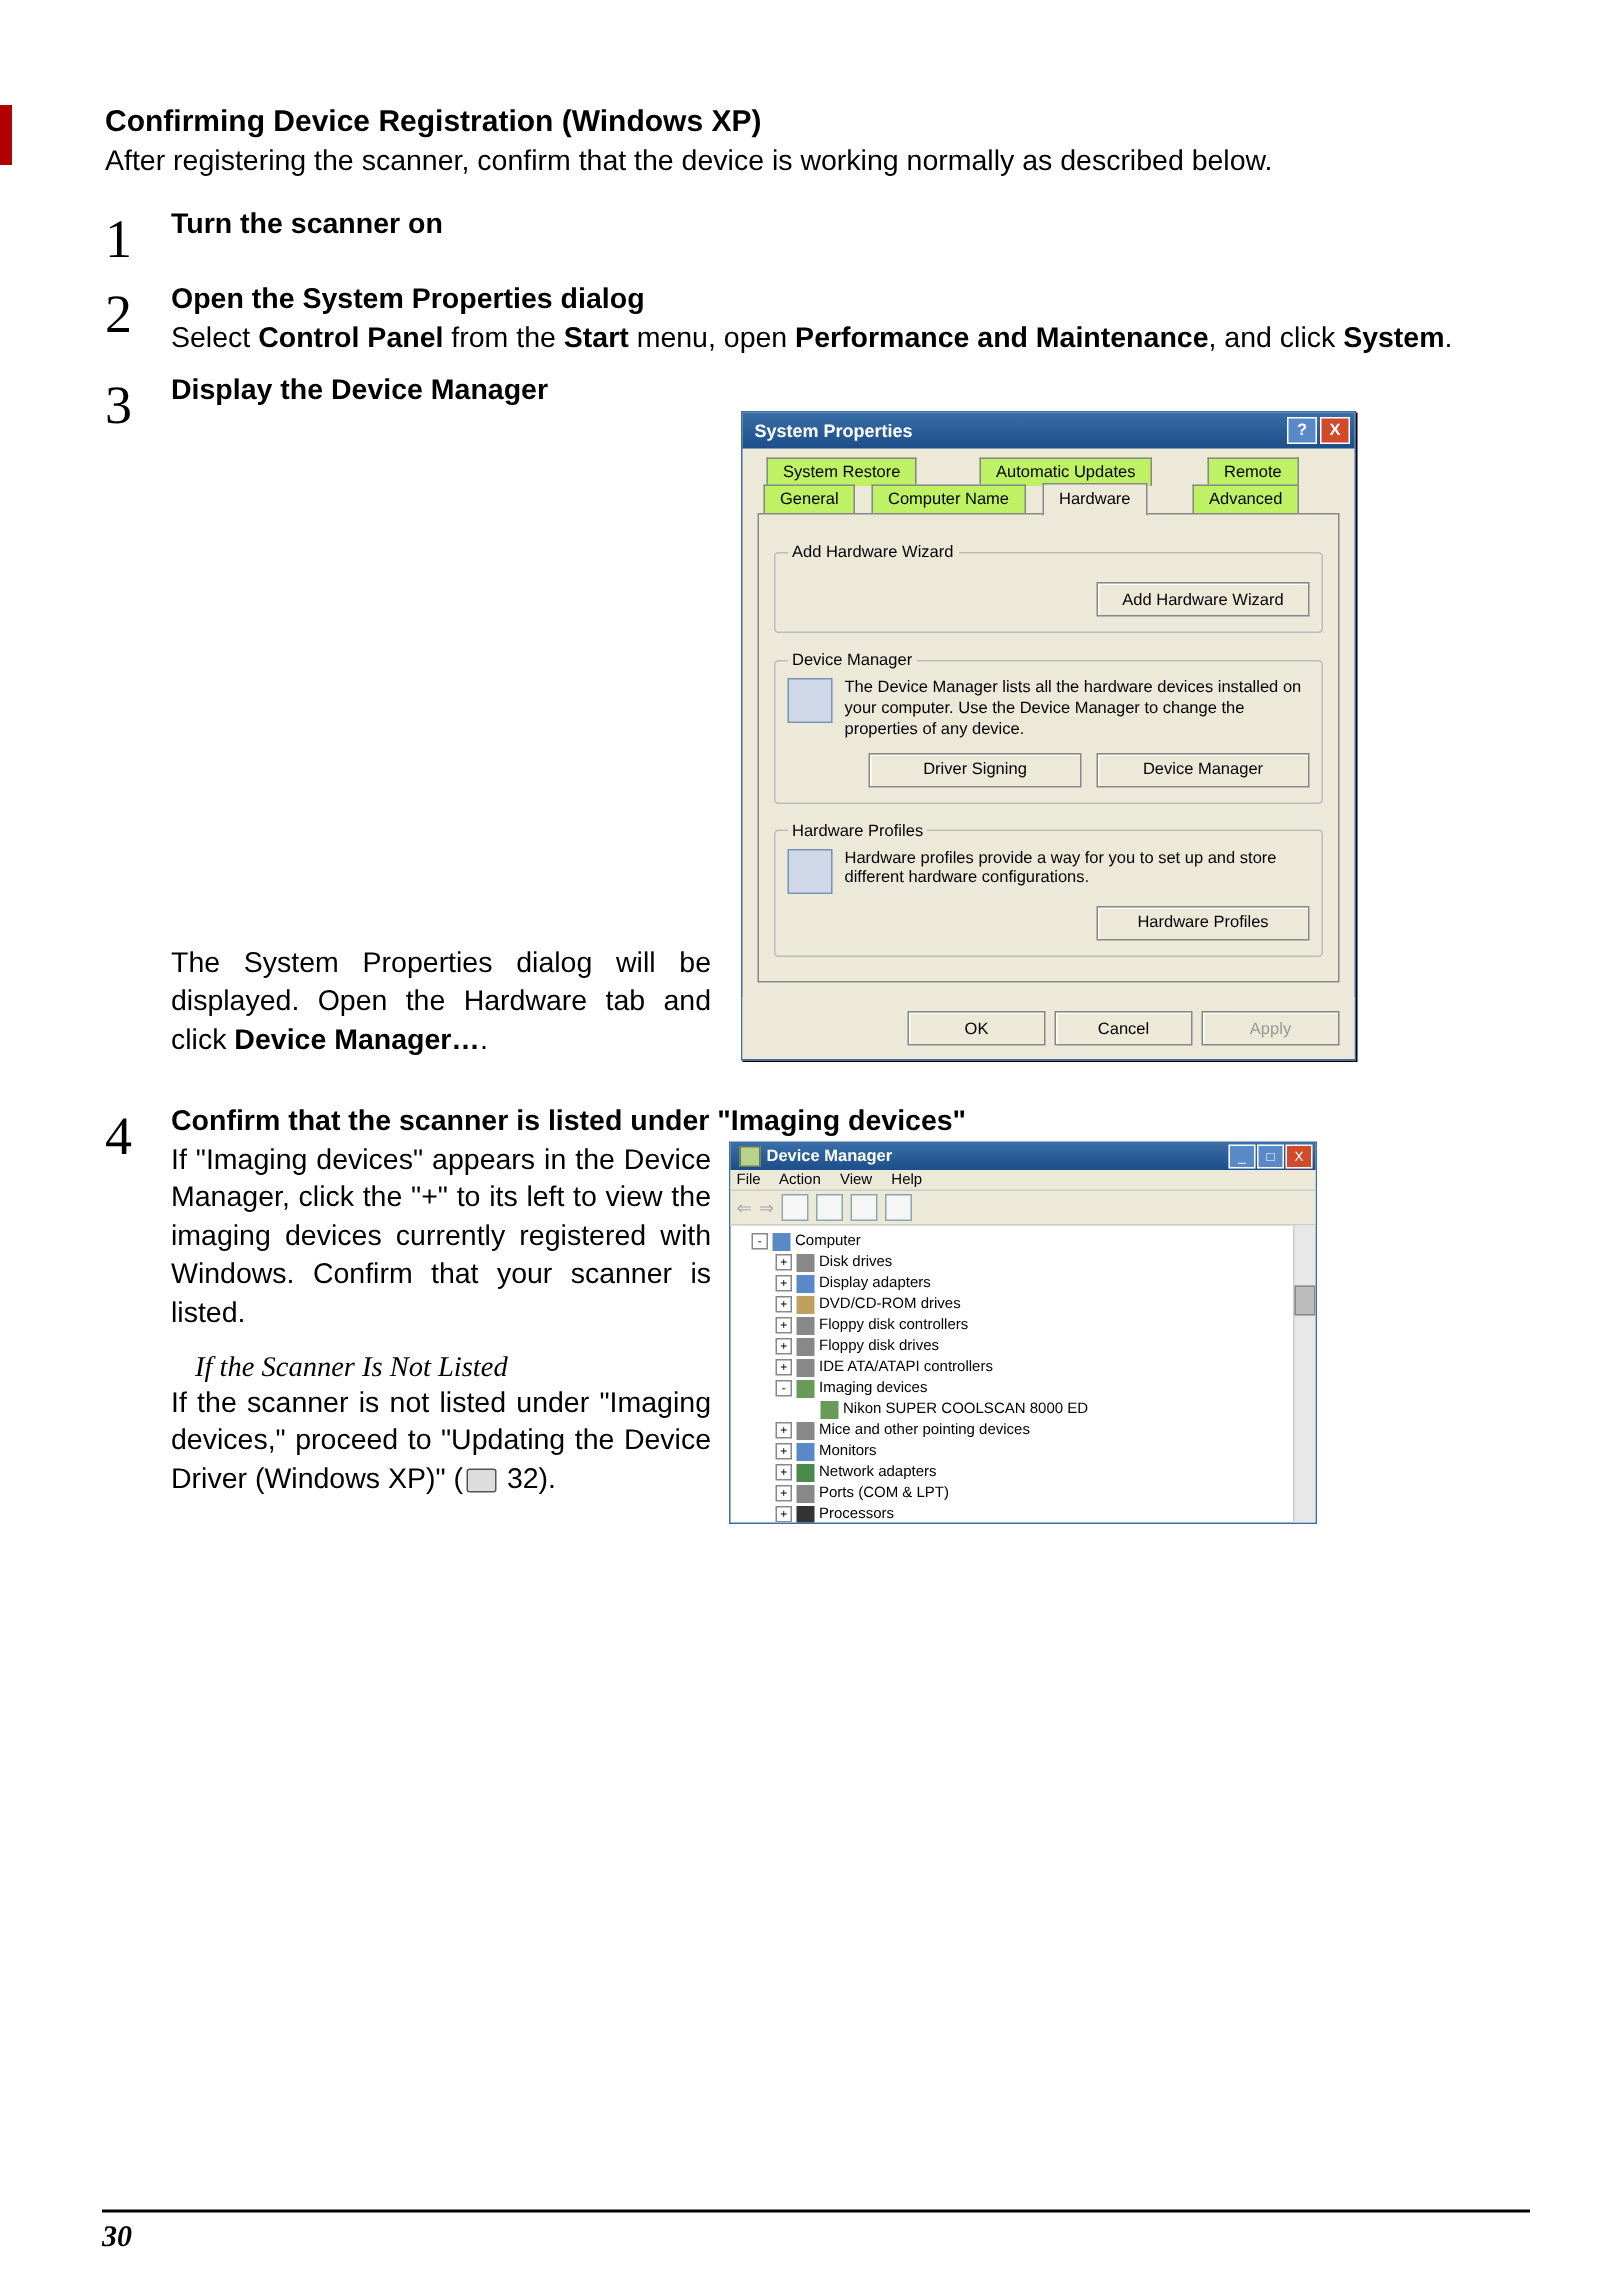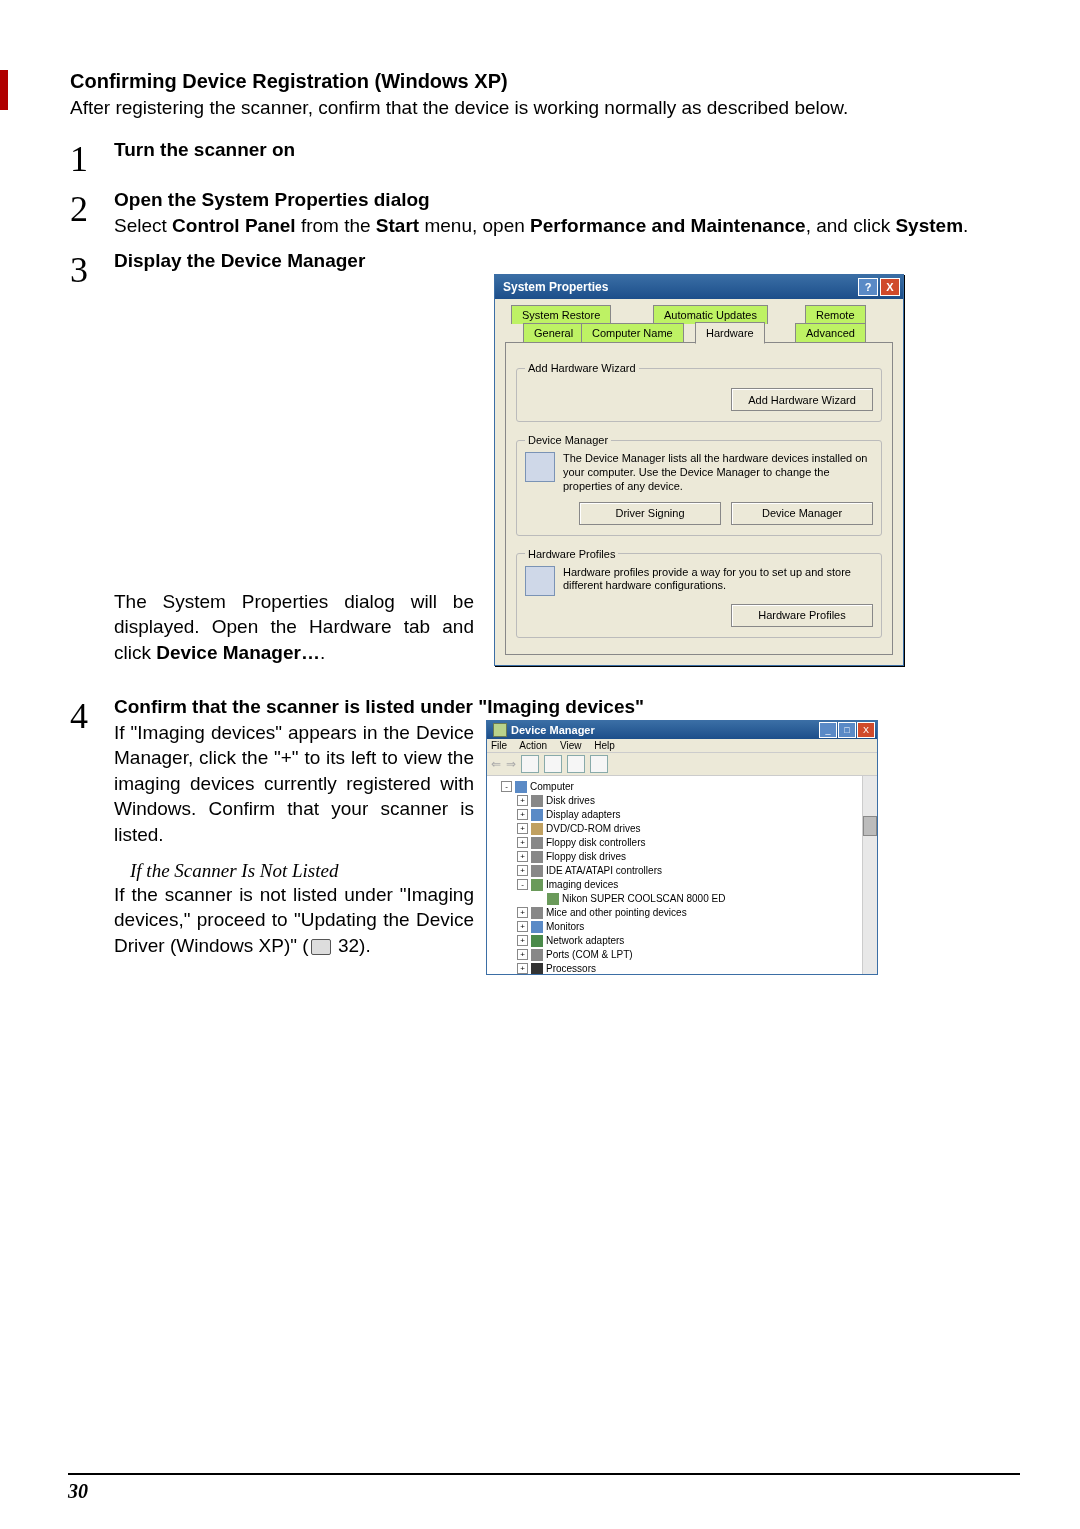--- a/index.html
+++ b/index.html
@@ -118,21 +118,21 @@
               <div class="dlg-btns">
                 <div class="dlg-help">?</div>
                 <div class="dlg-x">X</div>
               </div>
             </div>
             <div class="dlg-body">
               <div class="tabs">
                 <div class="tab row1" style="left:6px;">System Restore</div>
                 <div class="tab row1" style="left:148px;">Automatic Updates</div>
                 <div class="tab row1" style="left:300px;">Remote</div>
-                <div class="tab row2" style="left:18px;">General</div>
+                <div class="tab row2" style="left:4px;">General</div>
                 <div class="tab row2" style="left:76px;">Computer Name</div>
                 <div class="tab row2 active" style="left:190px;">Hardware</div>
                 <div class="tab row2" style="left:290px;">Advanced</div>
               </div>
               <div class="tab-panel">
 
                 <fieldset class="xp">
                   <legend>Add Hardware Wizard</legend>
                   <div class="btn-row-r">
                     <div class="xp-btn">Add Hardware Wizard</div>
@@ -156,20 +156,25 @@
                   <div class="fs-row">
                     <div class="fs-icon"></div>
                     <div class="fs-text">Hardware profiles provide a way for you to set up and store different hardware configurations.</div>
                   </div>
                   <div class="btn-row-r">
                     <div class="xp-btn">Hardware Profiles</div>
                   </div>
                 </fieldset>
 
               </div>
+            </div>
+            <div class="dlg-bottom">
+              <div class="xp-btn sm">OK</div>
+              <div class="xp-btn sm">Cancel</div>
+              <div class="xp-btn sm disabled">Apply</div>
             </div>
           </div>
         </div>
       </div>
     </div>
 
     <div class="step" style="margin-top:30px;">
       <div class="step-num">4</div>
       <div class="step-body">
         <p class="step-head">Confirm that the scanner is listed under "Imaging devices"</p>

